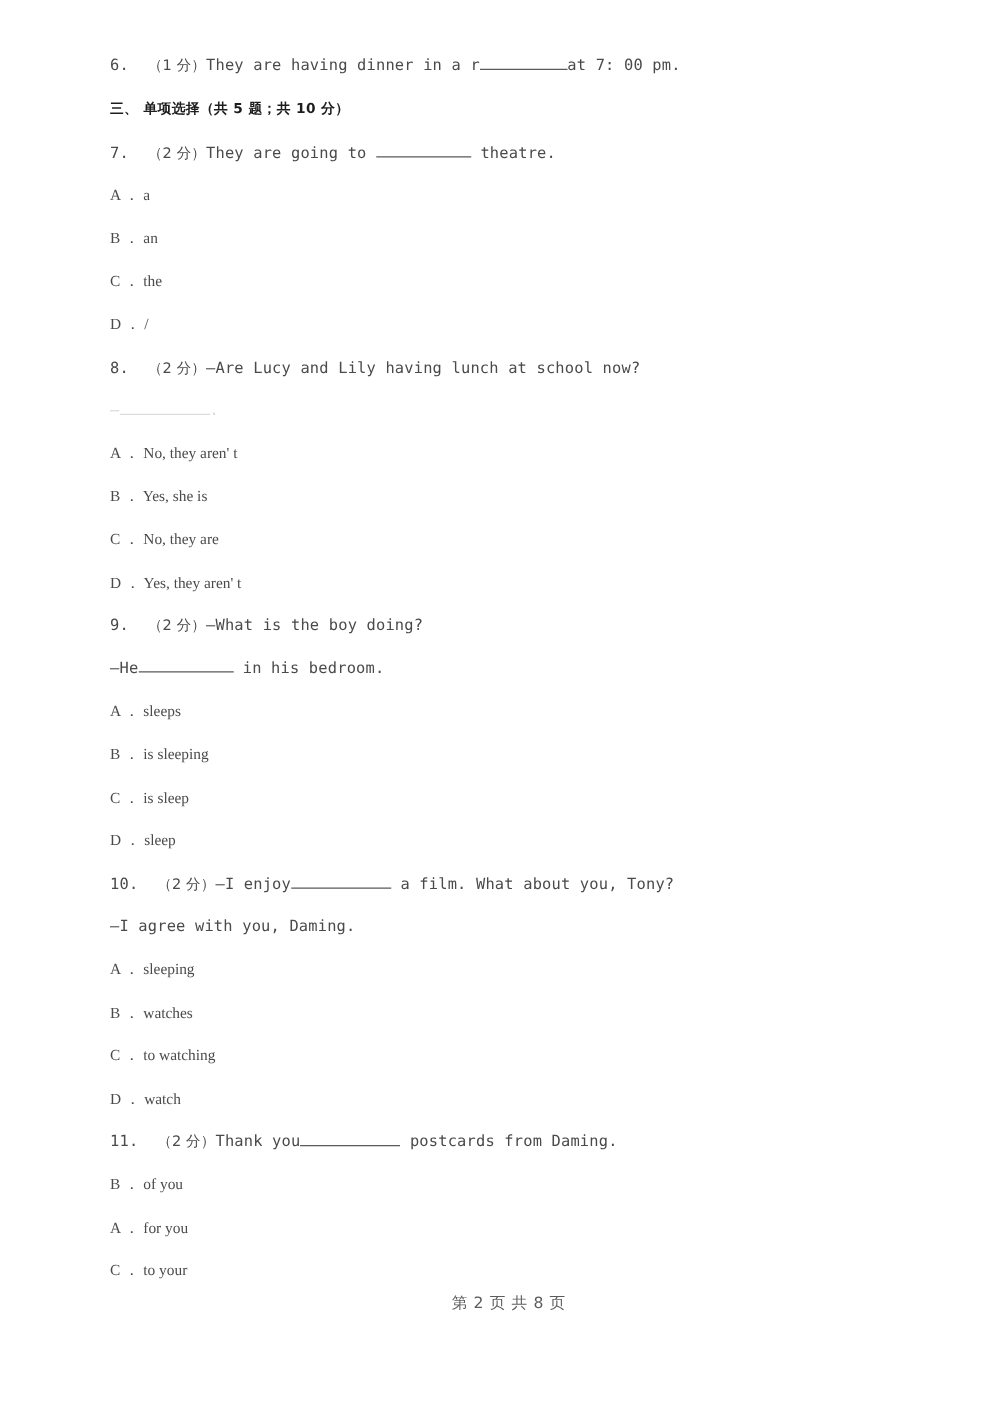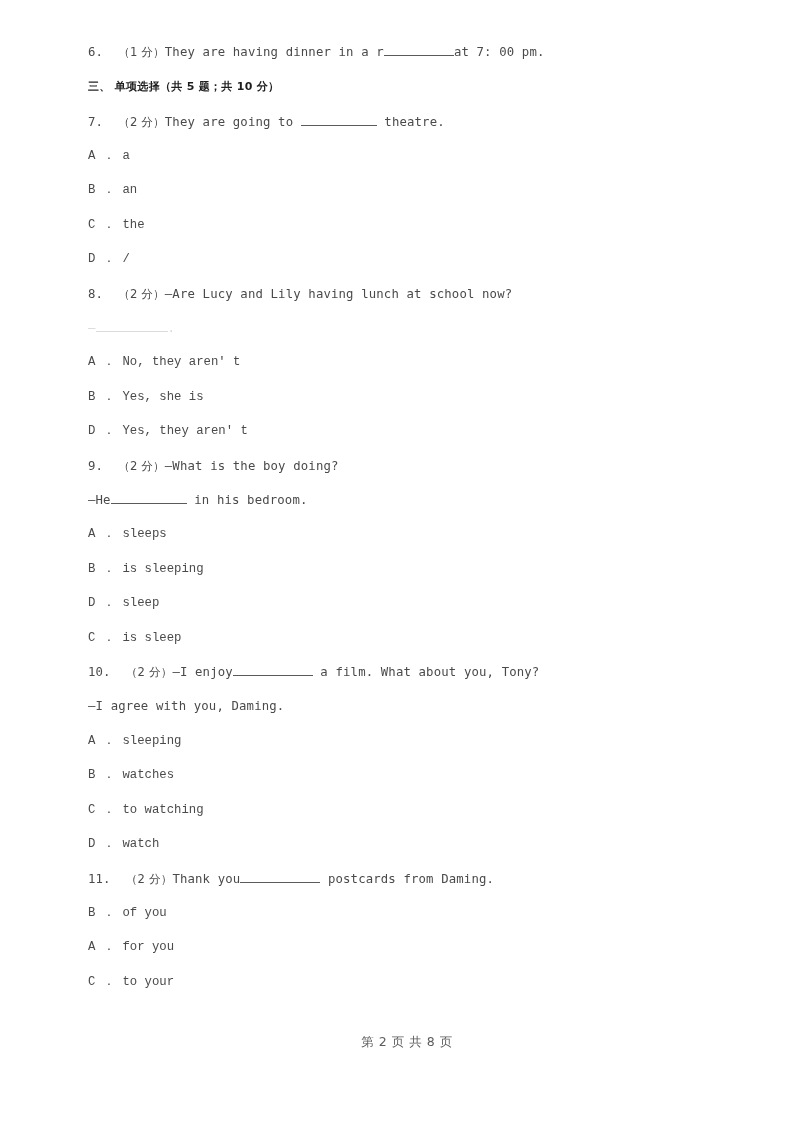--- a/index.html
+++ b/index.html
@@ -80,21 +80,21 @@
     font-family: "DejaVu Sans", "Liberation Sans", sans-serif;
     font-size: 11px;
     font-weight: bold;
     color: #1d1d1d;
     line-height: 1;
     letter-spacing: 0.3px;
     white-space: pre;
   }
 
   .opt {
-    font-family: Liberation Mono, monospace;
+    font-family: Liberation Serif, serif;
     font-size: 12.3px;
     color: #4a4a4a;
     white-space: pre;
     line-height: 1;
   }
 
   .footer {
     position: absolute;
     left: 7px;
     top: 1034px;
@@ -120,28 +120,29 @@
     <div class="line q-row"><span class="num">7.</span><span class="num">&nbsp;&nbsp;</span><span class="cn">（2 分）</span><span>They are going to </span><span class="blank w76"></span><span> theatre.</span></div>
     <div class="opt row">A ． a</div>
     <div class="opt row">B ． an</div>
     <div class="opt row">C ． the</div>
     <div class="opt row">D ． /</div>
 
     <div class="line q-row"><span class="num">8.</span><span class="num">&nbsp;&nbsp;</span><span class="cn">（2 分）</span><span>—Are Lucy and Lily having lunch at school now?</span></div>
     <div class="line row faded"><span>—</span><span class="blank w72"></span><span>.</span></div>
     <div class="opt row">A ． No, they aren' t</div>
     <div class="opt row">B ． Yes, she is</div>
+    <div class="opt row">C ． No, they are</div>
     <div class="opt row">D ． Yes, they aren' t</div>
 
     <div class="line q-row"><span class="num">9.</span><span class="num">&nbsp;&nbsp;</span><span class="cn">（2 分）</span><span>—What is the boy doing?</span></div>
     <div class="line row"><span>—He</span><span class="blank w76"></span><span> in his bedroom.</span></div>
     <div class="opt row">A ． sleeps</div>
     <div class="opt row">B ． is sleeping</div>
+    <div class="opt row">C ． is sleep</div>
     <div class="opt row">D ． sleep</div>
-    <div class="opt row">C ． is sleep</div>
 
     <div class="line q-row"><span class="num">10.</span><span class="num">&nbsp;&nbsp;</span><span class="cn">（2 分）</span><span>—I enjoy</span><span class="blank w80"></span><span> a film. What about you, Tony?</span></div>
     <div class="line row">—I agree with you, Daming.</div>
     <div class="opt row">A ． sleeping</div>
     <div class="opt row">B ． watches</div>
     <div class="opt row">C ． to watching</div>
     <div class="opt row">D ． watch</div>
 
     <div class="line q-row"><span class="num">11.</span><span class="num">&nbsp;&nbsp;</span><span class="cn">（2 分）</span><span>Thank you</span><span class="blank w80"></span><span> postcards from Daming.</span></div>
     <div class="opt row">B ． of you</div>

